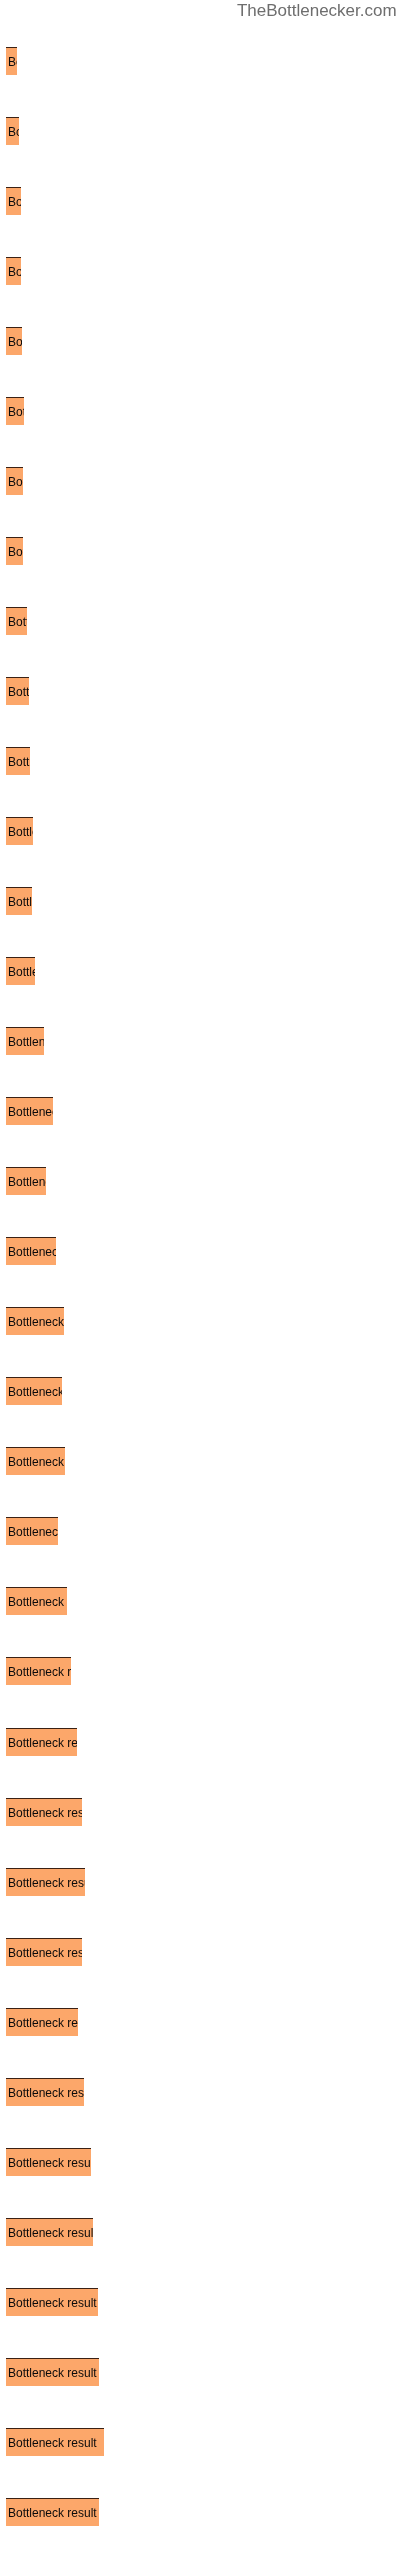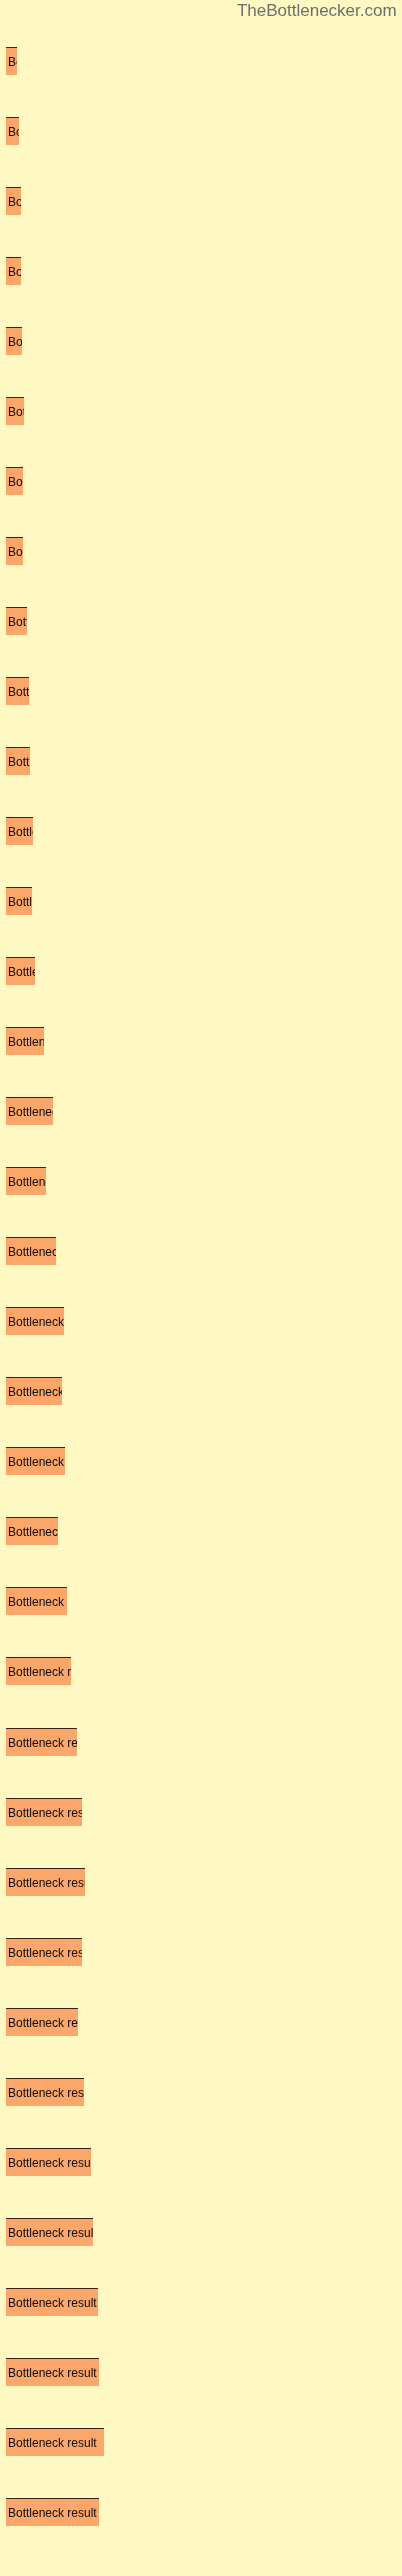--- a/index.html
+++ b/index.html
@@ -12,21 +12,21 @@
     height: 2576px;
     position: relative;
     overflow: hidden;
     font-family: "Liberation Sans", sans-serif;
   }
   #chart-root {
     position: absolute;
     left: 0; top: 0;
     width: 403px;
     height: 2576px;
-    background: #fef9c3;
+    background: #ffffff;
   }
   .watermark {
     position: absolute;
     right: 6.4px;
     top: 0.8px;
     font-family: "Liberation Sans", sans-serif;
     font-size: 17px;
     color: #6e6e6e;
     letter-spacing: 0px;
     white-space: nowrap;

